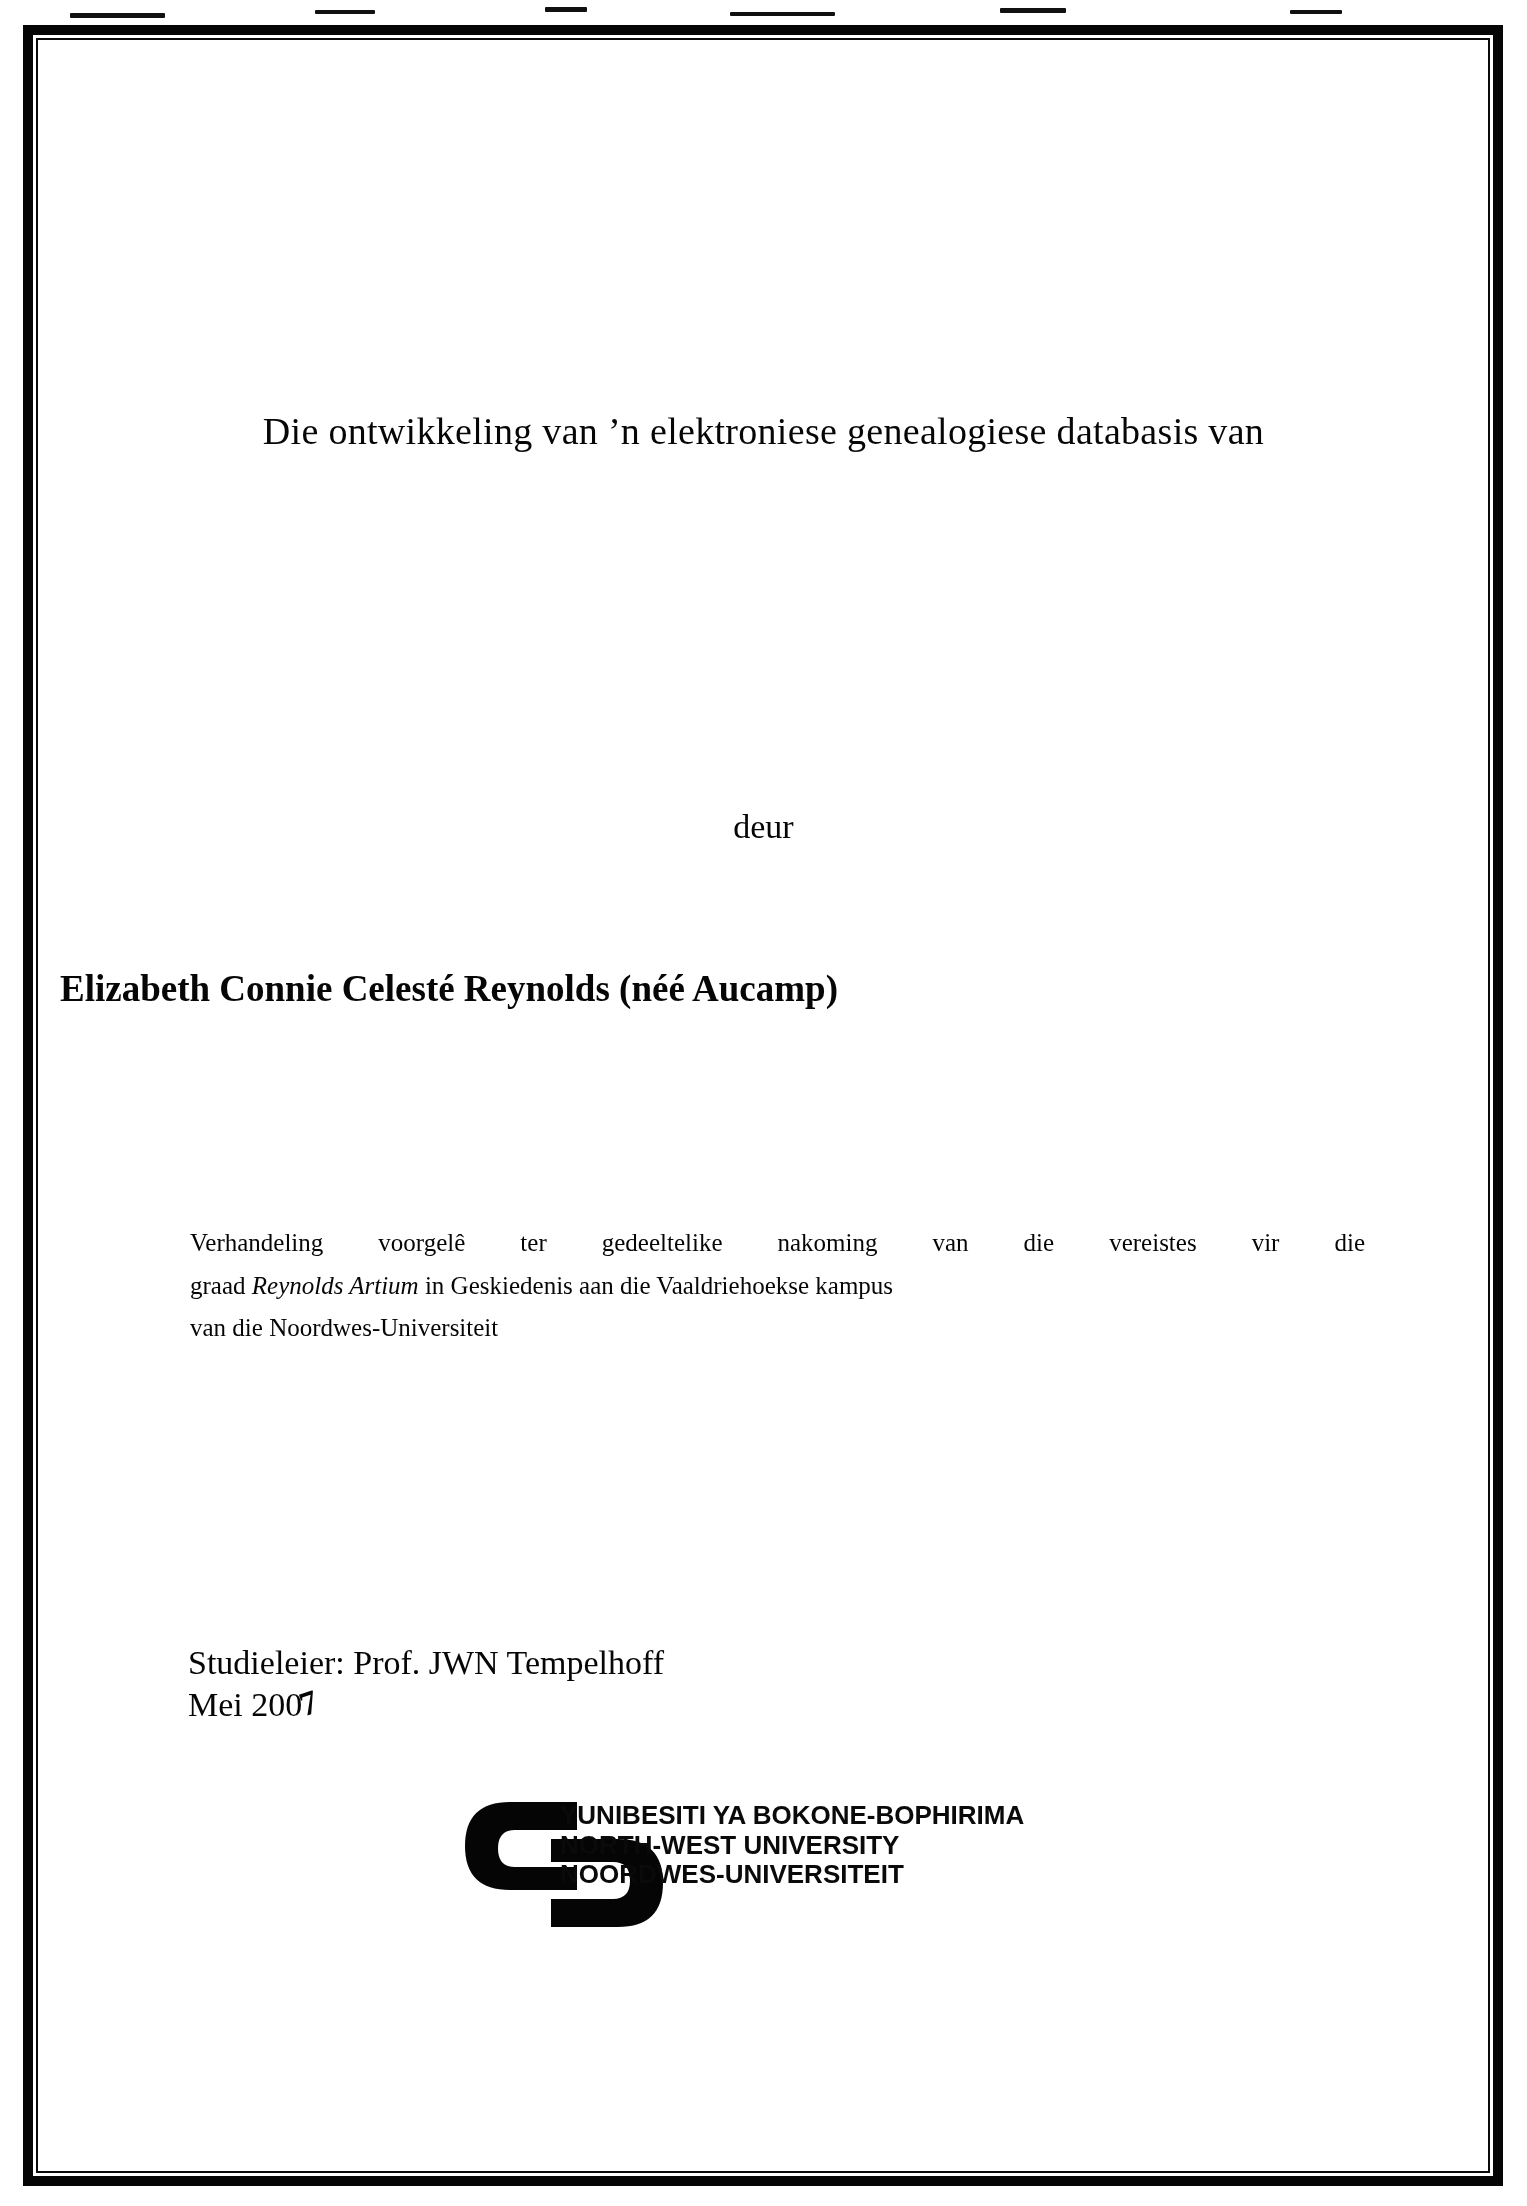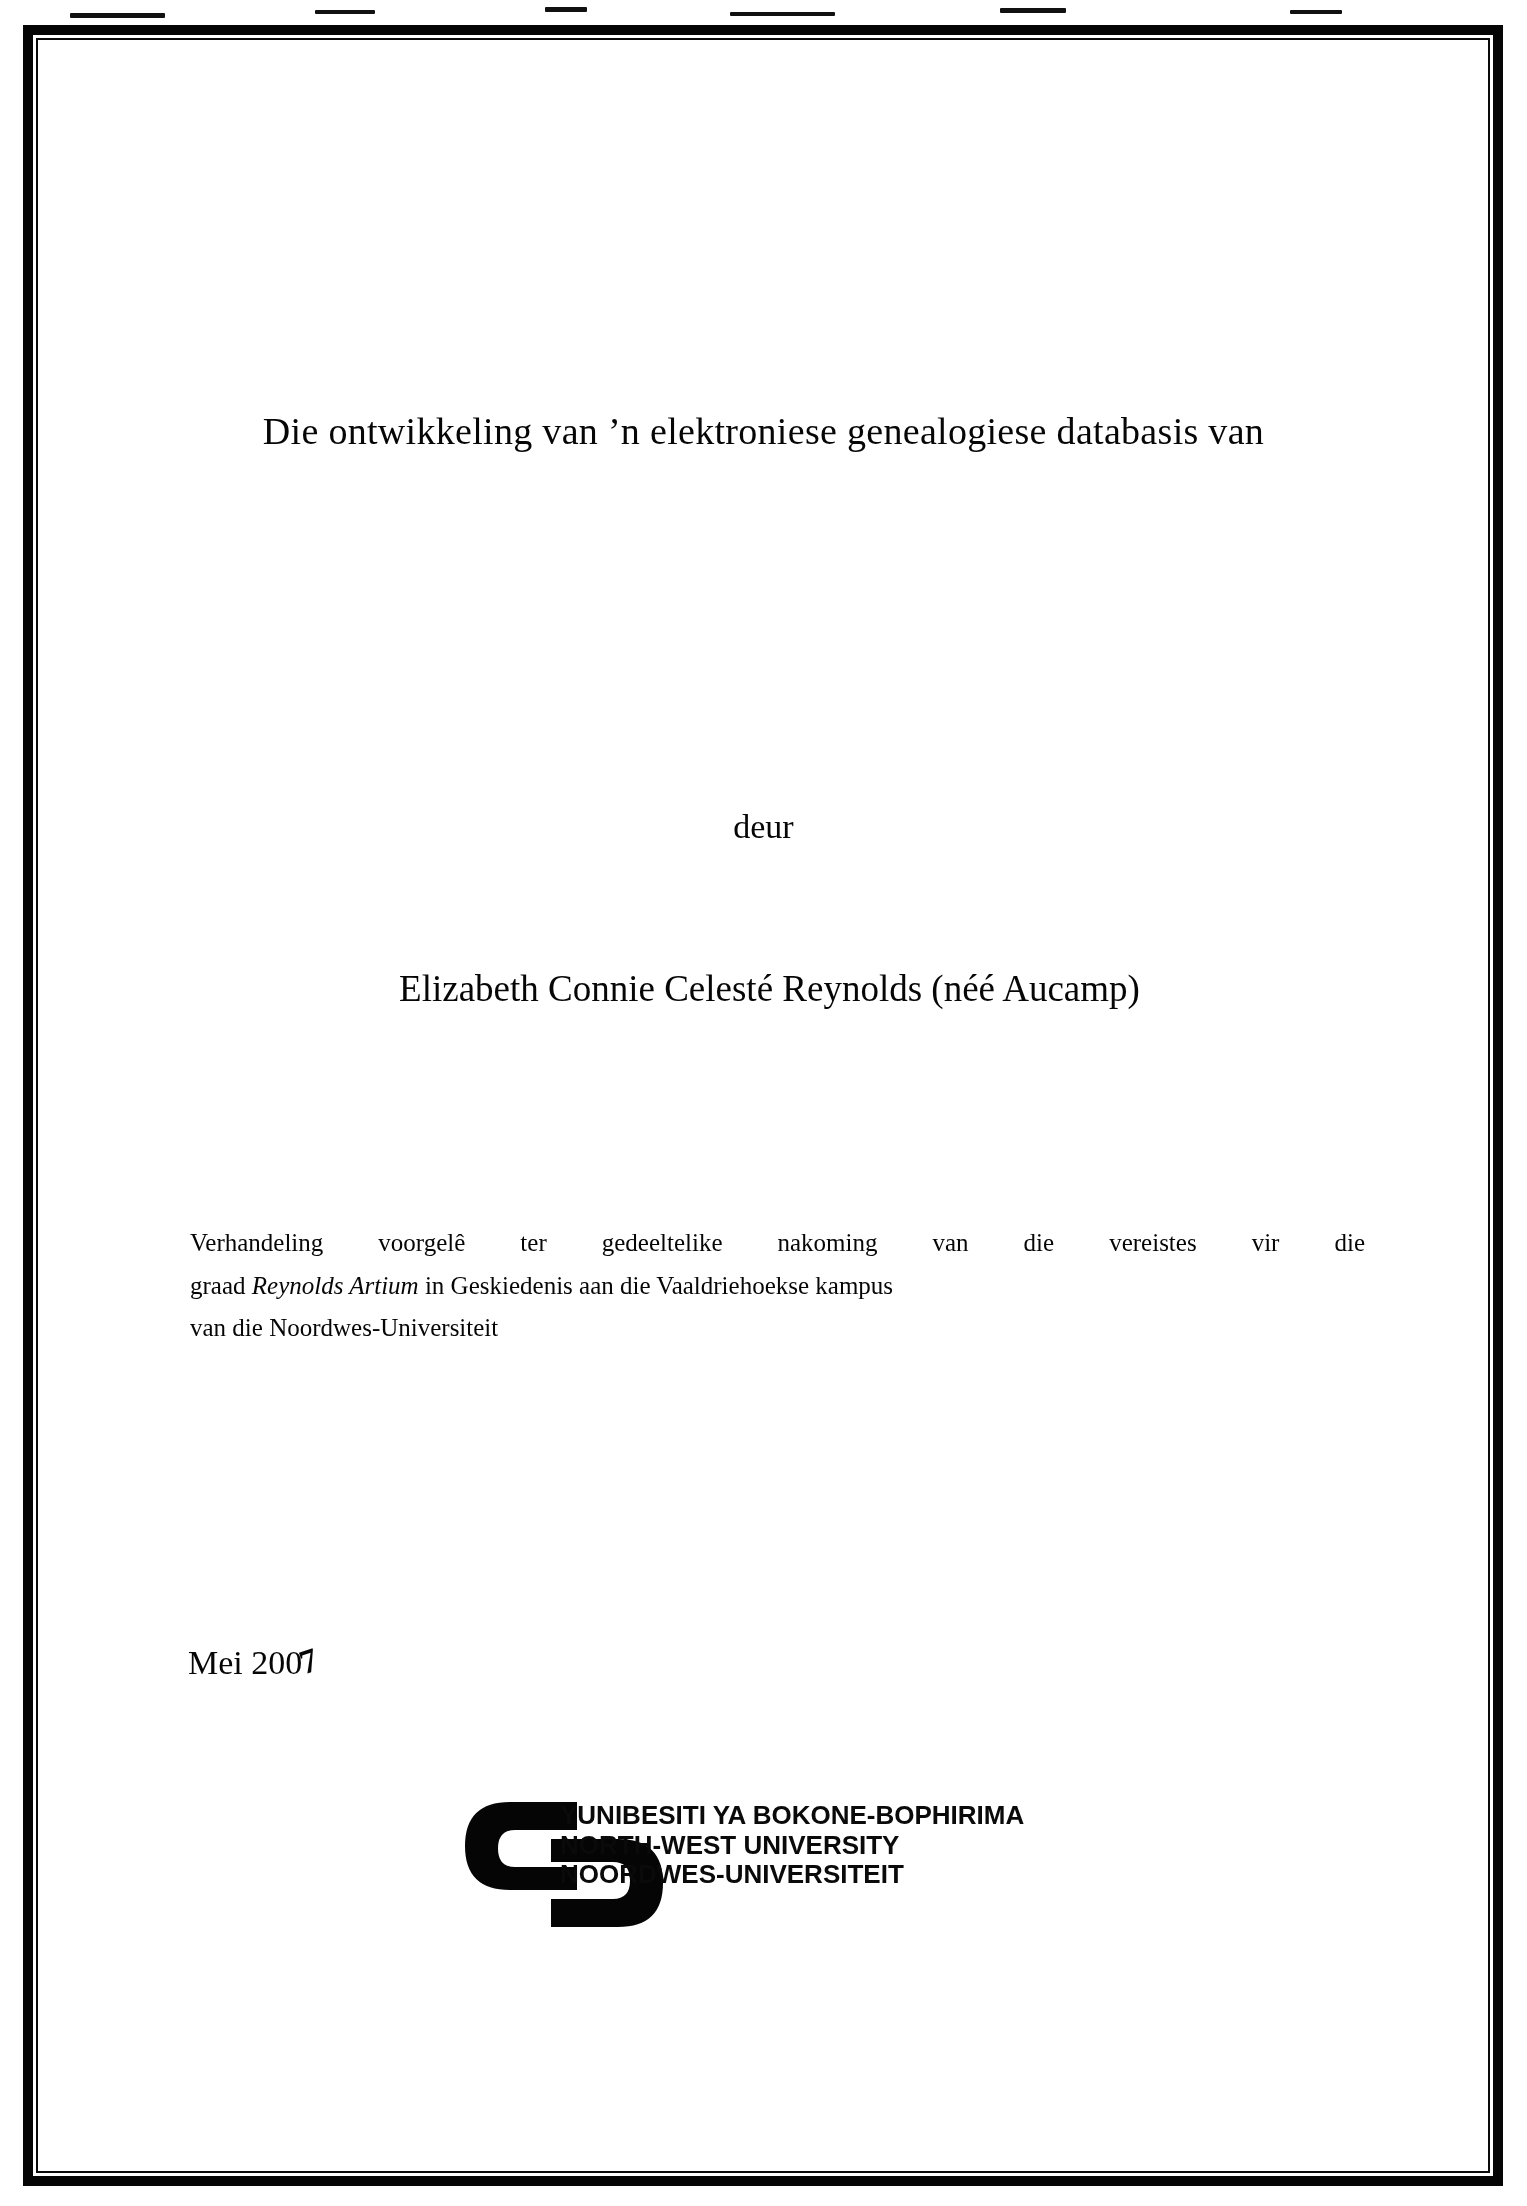--- a/index.html
+++ b/index.html
@@ -56,23 +56,24 @@
     left: 60px; right: 60px;
     top: 806px;
     text-align: center;
     font-size: 34px;
     line-height: 42px;
   }
   .author {
     position: absolute;
     left: 60px; right: 48px;
     top: 966px;
-    text-align: center;
+    text-align: left;
     font-size: 37px;
     line-height: 46px;
+    font-weight: bold;
   }
 
   .statement {
     position: absolute;
     left: 190px;
     width: 1175px;
     top: 1222px;
     font-size: 25px;
     line-height: 42.5px;
   }
@@ -142,20 +143,21 @@
 
   <div class="author">Elizabeth Connie Celesté Reynolds (néé Aucamp)</div>
 
   <div class="statement">
     <div class="just">Verhandeling voorgelê ter gedeeltelike nakoming van die vereistes vir die</div>
     <div class="nline"><span>graad </span><em>Reynolds Artium</em><span> in Geskiedenis aan die Vaaldriehoekse kampus</span></div>
     <div class="nline">van die Noordwes-Universiteit</div>
   </div>
 
   <div class="supervisor-block">
+    <div>Studieleier: Prof. JWN Tempelhoff</div>
     <div><span>Mei 200</span><span class="seven">7</span></div>
   </div>
 
   <svg class="logo-mark" viewBox="0 0 198 125" xmlns="http://www.w3.org/2000/svg" aria-hidden="true">
     <path fill="#050505" d="M112 0 H45 Q0 0 0 44 Q0 88 45 88 H112 V65 H50 Q33 65 33 46.5 Q33 28 50 28 H112 Z"></path>
     <path fill="#050505" transform="rotate(180 99 62.5)" d="M112 0 H45 Q0 0 0 44 Q0 88 45 88 H112 V65 H50 Q33 65 33 46.5 Q33 28 50 28 H112 Z"></path>
   </svg>
   <div class="logo-text">
     <div>YUNIBESITI YA BOKONE-BOPHIRIMA</div>
     <div>NORTH-WEST UNIVERSITY</div>

